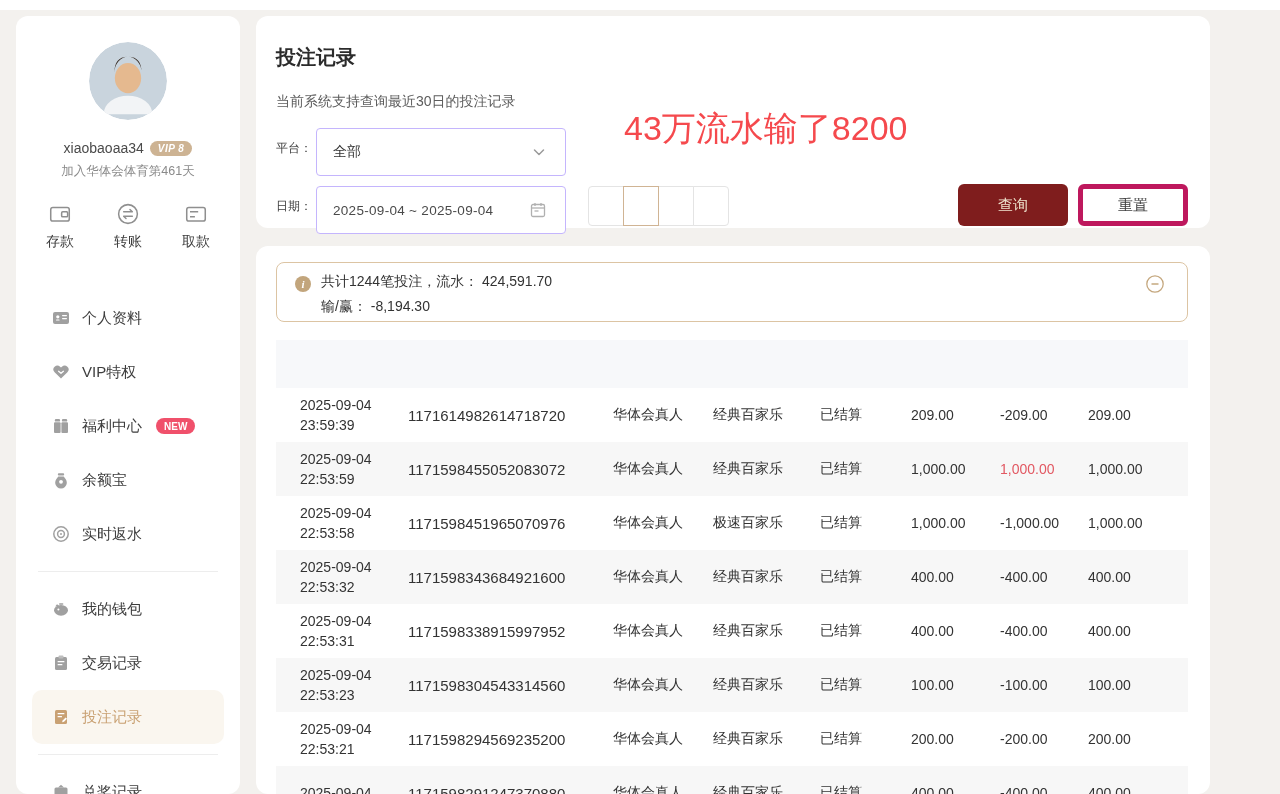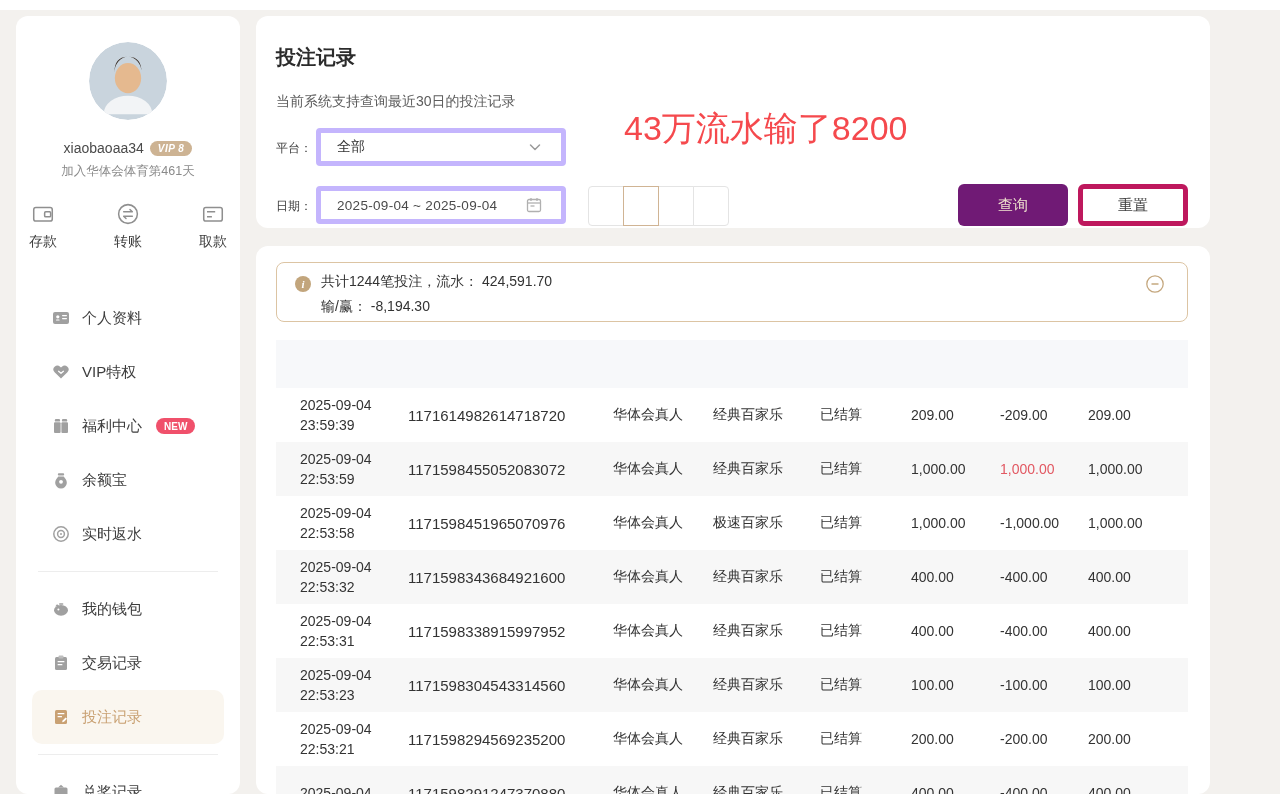--- a/index.html
+++ b/index.html
@@ -18,21 +18,21 @@
     background:#fff; border-radius:12px; overflow:hidden;
   }
   .avatar { width:78px; height:78px; margin:26px auto 0; border-radius:50%; overflow:hidden; }
   .user-row { margin-top:20px; display:flex; align-items:center; justify-content:center; gap:6px; }
   .username { font-size:14px; color:#4a4a4a; }
   .vip-badge {
     background:#cdb393; color:#fff; font-size:10px; font-weight:bold; font-style:italic;
     padding:2px 8px; border-radius:9px; letter-spacing:.5px;
   }
   .join-text { margin-top:7px; text-align:center; font-size:12.5px; color:#8a8a8a; }
-  .quick-actions { display:flex; justify-content:space-between; padding:0 13px; margin-top:22px; }
+  .quick-actions { display:flex; justify-content:space-between; padding:0 30px; margin-top:22px; }
   .qa { display:flex; flex-direction:column; align-items:center; gap:7px; cursor:pointer; }
   .qa-label { font-size:14px; color:#3d3d3d; }
   .menu { margin-top:40px; padding:0 16px; }
   .menu-item {
     height:54px; display:flex; align-items:center; gap:12px;
     padding-left:20px; border-radius:10px; cursor:pointer;
     font-size:15px; color:#3d3d3d;
   }
   .menu-item .icon-slot { width:18px; height:18px; display:inline-flex; }
   .menu-item.active { background:#faf6ef; color:#c9a173; }
@@ -46,39 +46,39 @@
   .filter-card {
     position:absolute; left:256px; top:16px; width:954px; height:212px;
     background:#fff; border-radius:12px;
   }
   .page-title { position:absolute; left:20px; top:28px; font-size:20px; font-weight:bold; color:#2b2b2b; }
   .page-sub   { position:absolute; left:20px; top:77px; font-size:14px; color:#5c5c5c; }
   .annotation { position:absolute; left:368px; top:90px; font-size:34px; color:#f5494d; white-space:nowrap; }
   .field-label { position:absolute; left:20px; font-size:12px; color:#3d3d3d; }
   .lbl-platform { top:124px; } .lbl-date { top:182px; }
   .select-box, .date-box {
-    position:absolute; left:60px; width:250px; height:38px;
-    border:5px solid #c4b5fd; border-radius:4px; background:#fff;
+    position:absolute; left:60px; width:250px; height:48px;
+    border:1px solid #c4b5fd; border-radius:4px; background:#fff;
     display:flex; align-items:center; padding:0 18px 0 16px; cursor:pointer;
   }
   .select-box { top:112px; } .date-box { top:170px; }
   .select-value { font-size:14px; color:#333; flex:1; }
   .date-value { font-size:13.5px; color:#4a4a4a; flex:1; letter-spacing:.3px; }
   .range-group { position:absolute; left:332px; top:170px; display:flex; }
   .range-btn {
     height:40px; padding:0 17px; background:#fff; border:1px solid #e4e4e4;
     font-size:14px; color:#3d3d3d; cursor:pointer; margin-left:-1px;
     font-family:inherit;
   }
   .range-btn:first-child { border-radius:4px 0 0 4px; margin-left:0; }
   .range-btn:last-child { border-radius:0 4px 4px 0; }
   .range-btn.active { color:#c59f72; border-color:#d0b494; position:relative; z-index:2; }
   .query-btn {
     position:absolute; left:702px; top:168px; width:110px; height:42px;
-    background:#701a75; border:none; border-radius:6px;
+    background:#7f1d1d; border:none; border-radius:6px;
     color:#f0e4cf; font-size:15px; cursor:pointer; font-family:inherit;
   }
   .reset-btn {
     position:absolute; left:822px; top:168px; width:110px; height:42px;
     background:#fff; border:5px solid #be185d; border-radius:6px;
     color:#3d3d3d; font-size:15px; cursor:pointer; font-family:inherit;
   }
 
   
   .table-card {

